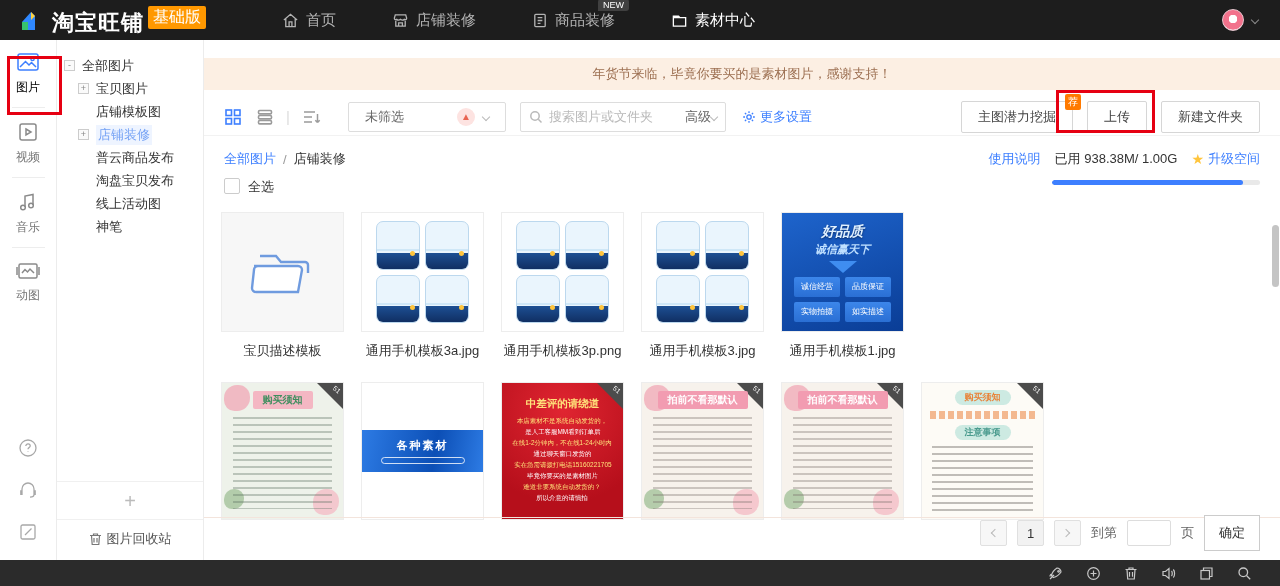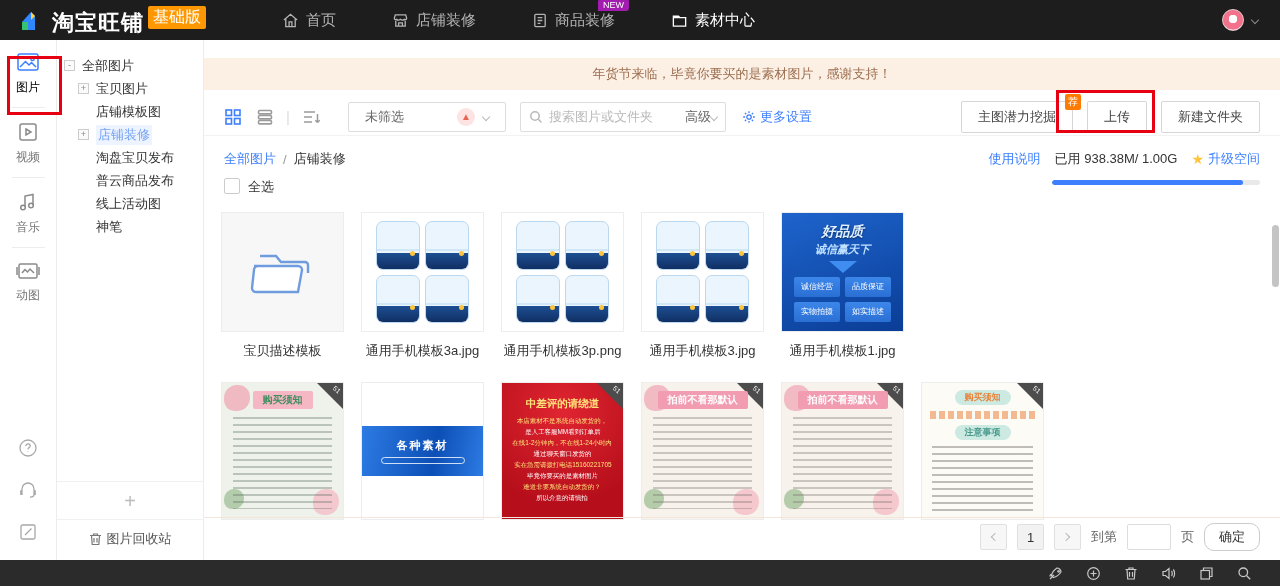--- a/index.html
+++ b/index.html
@@ -9,21 +9,21 @@
   
   .navbar { height:40px; background:#1d1d1d; display:flex; align-items:center; position:relative; }
   .logo { display:flex; align-items:flex-start; margin-left:18px; }
   .logo-mark { width:26px; height:26px; margin-top:6px; }
   .logo-text { color:#fff; font-size:22px; font-weight:bold; letter-spacing:1px; margin-left:8px; margin-top:6px; }
   .logo-badge { background:#ff9800; color:#fff; font-size:16px; padding:1px 5px; border-radius:2px; margin-left:4px; margin-top:4px; }
   .nav-items { display:flex; align-items:center; margin-left:48px; height:40px; }
   .nav-item { display:flex; align-items:center; gap:7px; color:#b3b3b3; font-size:15px; padding:0 28px; height:40px; cursor:pointer; position:relative; }
   .nav-item.active { color:#fff; }
   .nav-item svg { display:block; }
-  .nav-badge { position:absolute; top:-1px; right:14px; background:#a21caf; color:#fff; font-size:9px; padding:1px 5px; border-radius:3px 3px 3px 0; }
+  .nav-badge { position:absolute; top:-1px; right:14px; background:#404040; color:#fff; font-size:9px; padding:1px 5px; border-radius:3px 3px 3px 0; }
   .nav-right { position:absolute; right:22px; top:0; height:40px; display:flex; align-items:center; gap:8px; }
   .avatar { width:22px; height:22px; border-radius:50%; background:radial-gradient(circle at 50% 45%, #fff 0 28%, #f2728c 30% 70%, #fde8ec 72%); border:1px solid #e8c7cf; }
   .chev { display:inline-block; width:6px; height:6px; border-right:1.5px solid #8a8a8a; border-bottom:1.5px solid #8a8a8a; transform:rotate(45deg); }
 
   
   .app { position:absolute; top:40px; left:0; right:0; bottom:26px; display:flex; background:#fff; }
 
   
   .rail { width:57px; border-right:1px solid #ececec; position:relative; background:#fff; }
   .rail-item { width:100%; padding:11px 0 9px; display:flex; flex-direction:column; align-items:center; gap:6px; cursor:pointer; }
@@ -121,21 +121,21 @@
   .petal.p3 { bottom:10px; left:2px; background:#9fbf95; width:20px; height:20px; }
   .ribbon { position:relative; z-index:1; font-size:10px; font-weight:bold; padding:2px 10px; border-radius:2px; white-space:nowrap; }
   .t-floral.green .ribbon { background:#f4b7c3; color:#3f8e5f; }
   .t-floral.pink .ribbon { background:#f29cb1; color:#fff; }
   .lines { z-index:1; width:82%; margin-top:8px; flex:1; margin-bottom:10px;
     background:repeating-linear-gradient(to bottom, rgba(90,110,95,.35) 0 2px, transparent 2px 7px); }
   .t-floral.pink .lines { background:repeating-linear-gradient(to bottom, rgba(120,110,105,.35) 0 2px, transparent 2px 7px); }
 
   
   .t-strip { width:100%; height:100%; background:#fff; display:flex; align-items:center; }
-  .strip { width:100%; height:50px; background:linear-gradient(100deg,#2d7be4,#0c4fb6 60%,#2d7be4); display:flex; flex-direction:column; align-items:center; justify-content:center; gap:4px; }
+  .strip { width:100%; height:42px; background:linear-gradient(100deg,#2d7be4,#0c4fb6 60%,#2d7be4); display:flex; flex-direction:column; align-items:center; justify-content:center; gap:4px; }
   .strip-title { color:#fff; font-size:11px; font-weight:bold; letter-spacing:2px; }
   .strip-pill { width:84px; height:7px; border:1px solid rgba(255,255,255,.8); border-radius:4px; }
 
   
   .t-red { width:100%; height:100%; background:radial-gradient(circle at 50% 20%, #e02531, #b60f1b 75%); display:flex; flex-direction:column; align-items:center; padding-top:14px; }
   .red-title { color:#ffe27a; font-size:10.5px; font-weight:bold; white-space:nowrap; }
   .red-lines { margin-top:5px; display:flex; flex-direction:column; align-items:center; gap:1px; }
   .red-lines span { font-size:7px; line-height:10px; color:#fff; white-space:nowrap; transform:scale(.92); }
   .red-lines span:nth-child(odd) { color:#ffe27a; }
 
@@ -148,21 +148,21 @@
 
   
   .sheet-divider { position:absolute; left:0; right:0; bottom:42px; border-top:1px solid #f3e4dc; }
   .pager { position:absolute; right:20px; bottom:9px; display:flex; align-items:center; gap:10px; font-size:13px; color:#666; }
   .pg-btn { width:27px; height:26px; border:1px solid #e0e0e0; background:#f7f7f7; border-radius:2px; display:flex; align-items:center; justify-content:center; cursor:pointer; }
   .pg-cur { width:27px; height:26px; border:1px solid #e0e0e0; background:#f2f2f2; border-radius:2px; display:flex; align-items:center; justify-content:center; color:#333; }
   .pg-chev { width:6px; height:6px; border-right:1.5px solid #b9b9b9; border-bottom:1.5px solid #b9b9b9; }
   .pg-chev.left { transform:rotate(135deg); margin-left:3px; }
   .pg-chev.right { transform:rotate(-45deg); margin-right:3px; }
   .pg-input { width:44px; height:26px; border:1px solid #ddd; border-radius:2px; outline:none; text-align:center; font-family:inherit; }
-  .pg-ok { height:28px; padding:0 14px; background:#fff; border:1px solid #ccc; border-radius:10px; font-size:13px; color:#333; cursor:pointer; font-family:inherit; }
+  .pg-ok { height:36px; padding:0 14px; background:#fff; border:1px solid #ccc; border-radius:0; font-size:13px; color:#333; cursor:pointer; font-family:inherit; }
 
   .scroll-thumb { position:absolute; right:1px; top:185px; width:7px; height:62px; background:#c4c4c4; border-radius:4px; }
 
   
   .taskbar { position:absolute; left:0; bottom:0; width:100%; height:26px; background:#2b2b2b; display:flex; align-items:center; justify-content:flex-end; gap:23px; padding-right:28px; }
   .taskbar svg { display:block; }
 
   
   .anno { position:absolute; border:3px solid #e60012; z-index:60; pointer-events:none; }
   .anno-img { left:7px; top:56px; width:55px; height:59px; }
@@ -278,25 +278,25 @@
     <div class="tree-item child">
       <span class="expander none"></span>
       <span class="t-lbl">店铺模板图</span>
     </div>
     <div class="tree-item child selected">
       <span class="expander">+</span>
       <span class="t-lbl">店铺装修</span>
     </div>
     <div class="tree-item child">
       <span class="expander none"></span>
-      <span class="t-lbl">淘盘宝贝发布</span>
+      <span class="t-lbl">普云商品发布</span>
     </div>
     <div class="tree-item child">
       <span class="expander none"></span>
-      <span class="t-lbl">普云商品发布</span>
+      <span class="t-lbl">淘盘宝贝发布</span>
     </div>
     <div class="tree-item child">
       <span class="expander none"></span>
       <span class="t-lbl">线上活动图</span>
     </div>
     <div class="tree-item child">
       <span class="expander none"></span>
       <span class="t-lbl">神笔</span>
     </div>
     <div class="tree-add">+</div>

